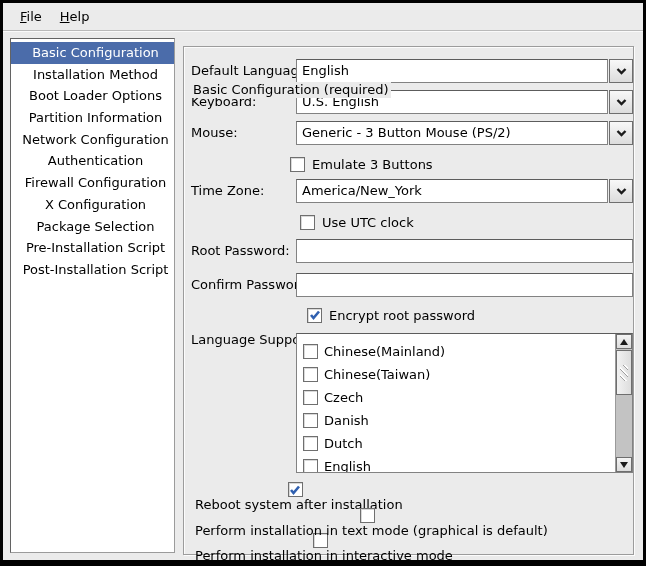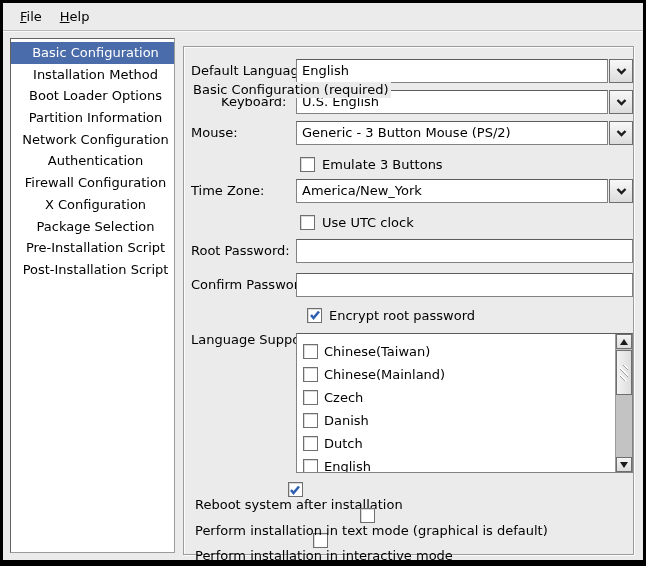--- a/index.html
+++ b/index.html
@@ -105,41 +105,41 @@
     <div class="row-label" style="top:12px;">Default Language:</div>
     <div class="combo" style="top:12px;">
       <div class="combo-entry">English</div>
       <div class="combo-btn">
         <svg class="chev" width="11" height="7" viewBox="0 0 11 7">
             <polyline points="1.5,1 5.5,5 9.5,1" fill="none" stroke="#1c1c1c" stroke-width="2.4"></polyline>
           </svg>
       </div>
     </div>
 
-    <div class="row-label" style="top:43px;margin-left:30px;">Keyboard:</div>
+    <div class="row-label" style="top:43px;">Keyboard:</div>
     <div class="combo" style="top:43px;">
       <div class="combo-entry">U.S. English</div>
       <div class="combo-btn">
         <svg class="chev" width="11" height="7" viewBox="0 0 11 7">
             <polyline points="1.5,1 5.5,5 9.5,1" fill="none" stroke="#1c1c1c" stroke-width="2.4"></polyline>
           </svg>
       </div>
     </div>
 
     <div class="row-label" style="top:74px;">Mouse:</div>
     <div class="combo" style="top:74px;justify-content:space-between;">
       <div class="combo-entry">Generic - 3 Button Mouse (PS/2)</div>
       <div class="combo-btn">
         <svg class="chev" width="11" height="7" viewBox="0 0 11 7">
             <polyline points="1.5,1 5.5,5 9.5,1" fill="none" stroke="#1c1c1c" stroke-width="2.4"></polyline>
           </svg>
       </div>
     </div>
 
-    <div class="check-row" style="left:116px;top:109px;">
+    <div class="check-row" style="left:106px;top:109px;">
       <span class="checkbox">
         
       </span>
       <span class="cb-label">Emulate 3 Buttons</span>
     </div>
 
     <div class="row-label" style="top:132px;">Time Zone:</div>
     <div class="combo" style="top:132px;">
       <div class="combo-entry">America/New_York</div>
       <div class="combo-btn">
@@ -171,27 +171,27 @@
       <span class="cb-label">Encrypt root password</span>
     </div>
 
     <div class="row-label" style="top:285px;height:16px;line-height:16px;">Language Support:</div>
     <div class="lang-list">
       <div class="lang-rows">
         <div class="lang-row">
           <span class="checkbox">
             
           </span>
+          <span class="cb-label">Chinese(Mainland)</span>
+        </div>
+        <div class="lang-row">
+          <span class="checkbox">
+            
+          </span>
           <span class="cb-label">Chinese(Taiwan)</span>
-        </div>
-        <div class="lang-row">
-          <span class="checkbox">
-            
-          </span>
-          <span class="cb-label">Chinese(Mainland)</span>
         </div>
         <div class="lang-row">
           <span class="checkbox">
             
           </span>
           <span class="cb-label">Czech</span>
         </div>
         <div class="lang-row">
           <span class="checkbox">
             

